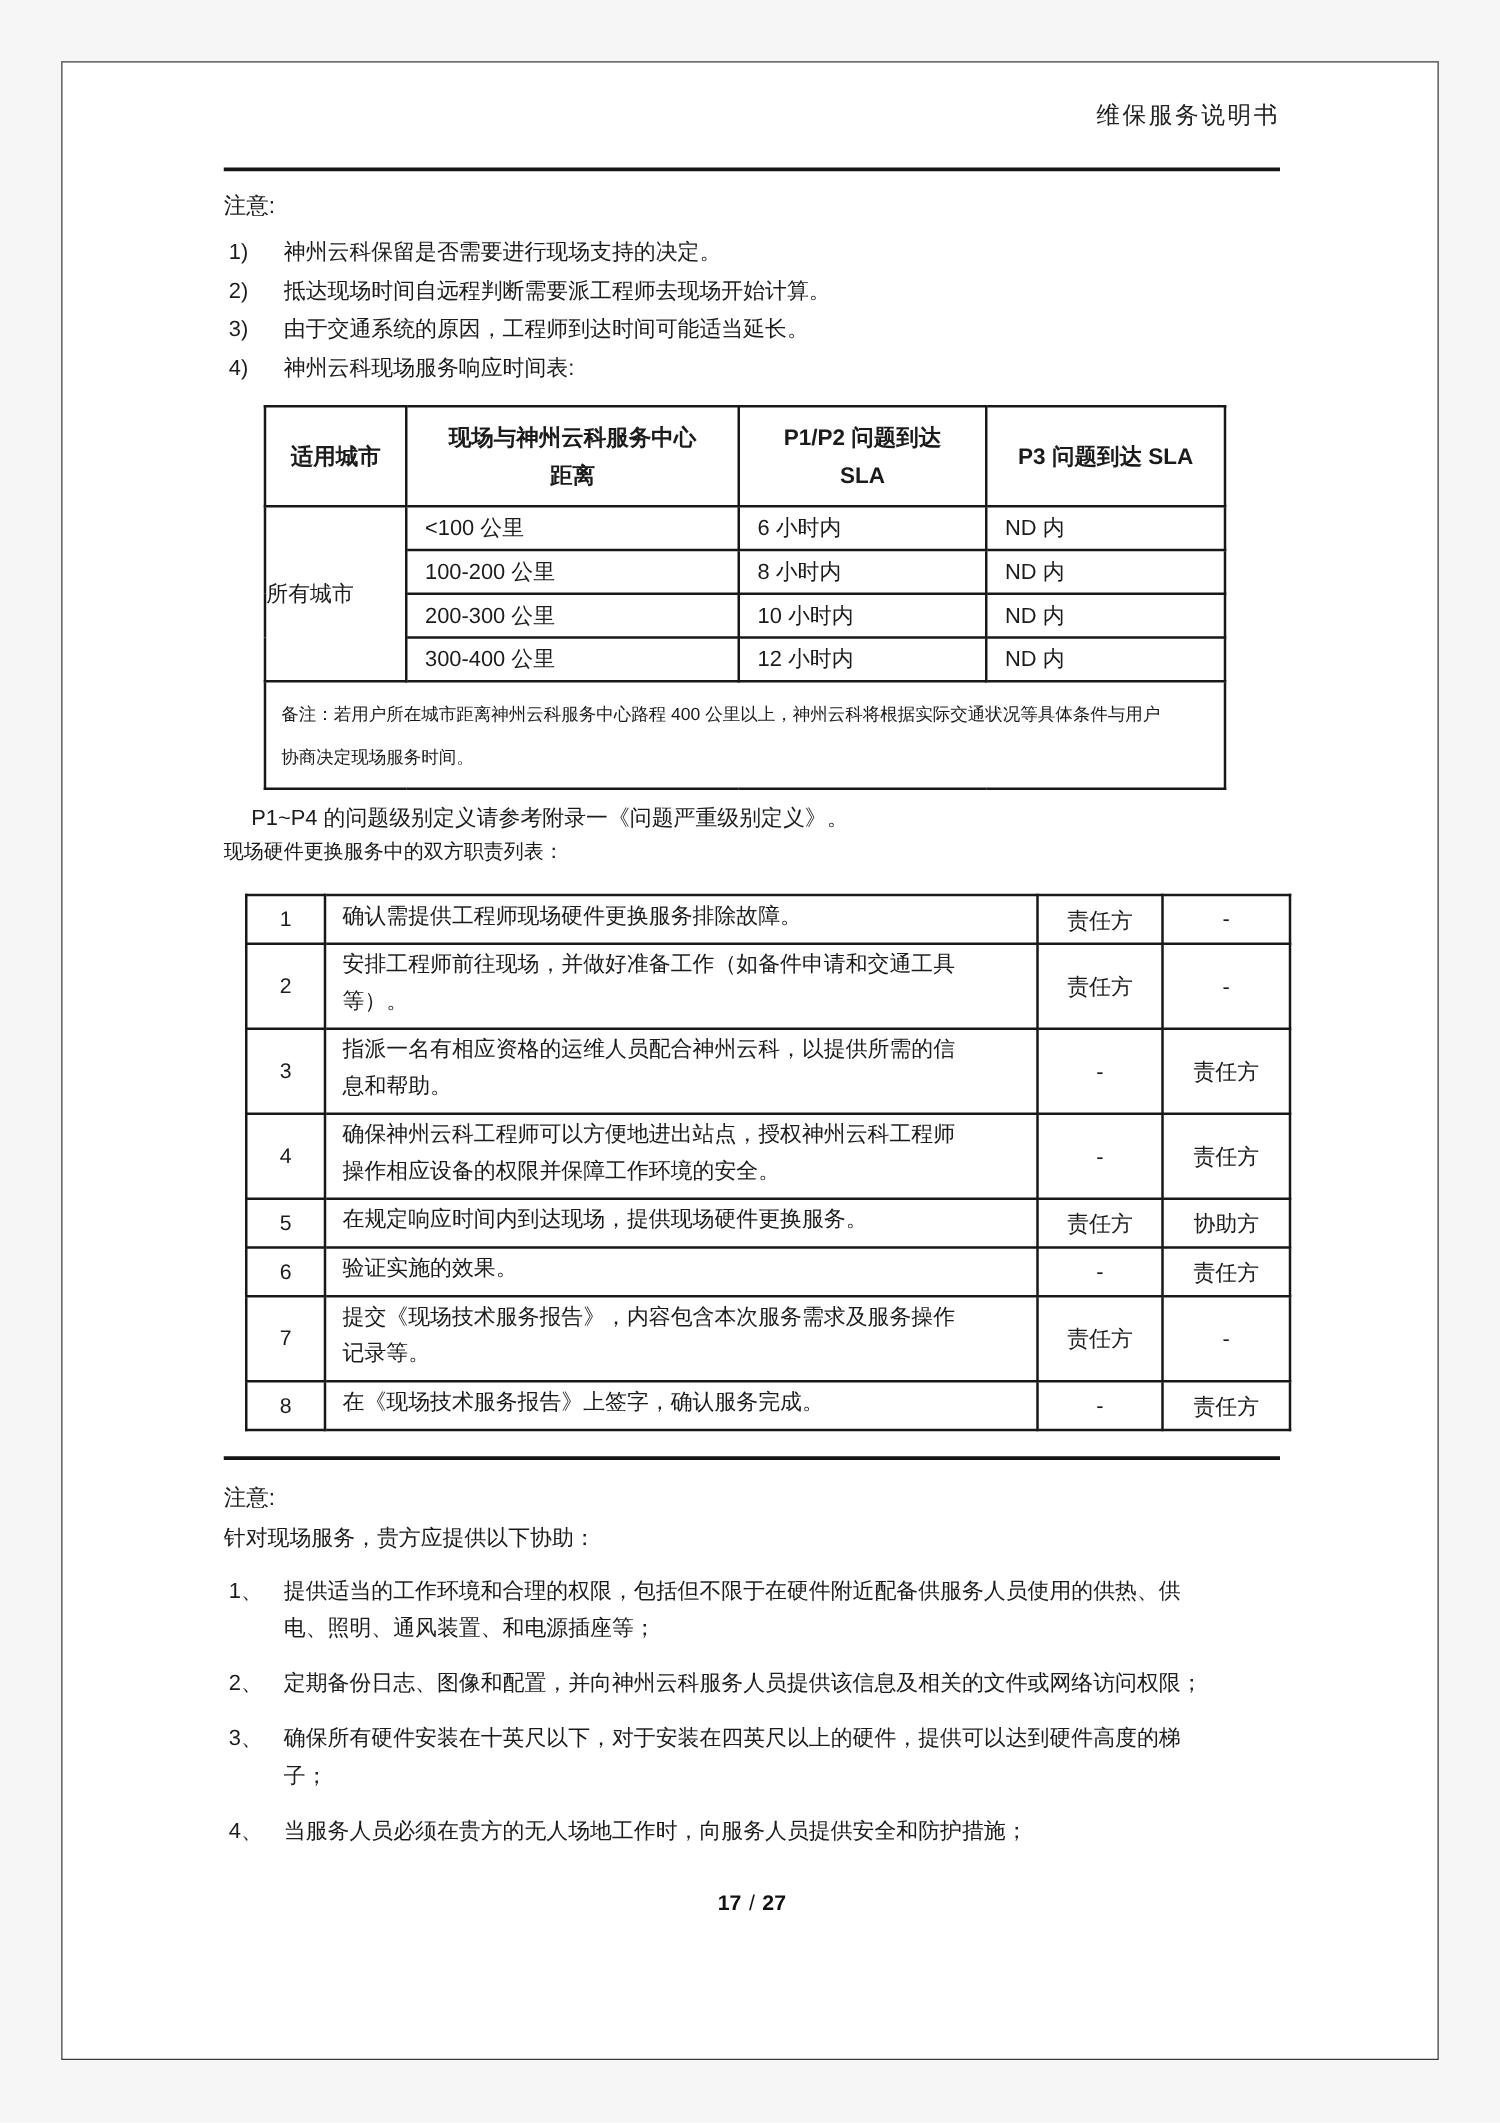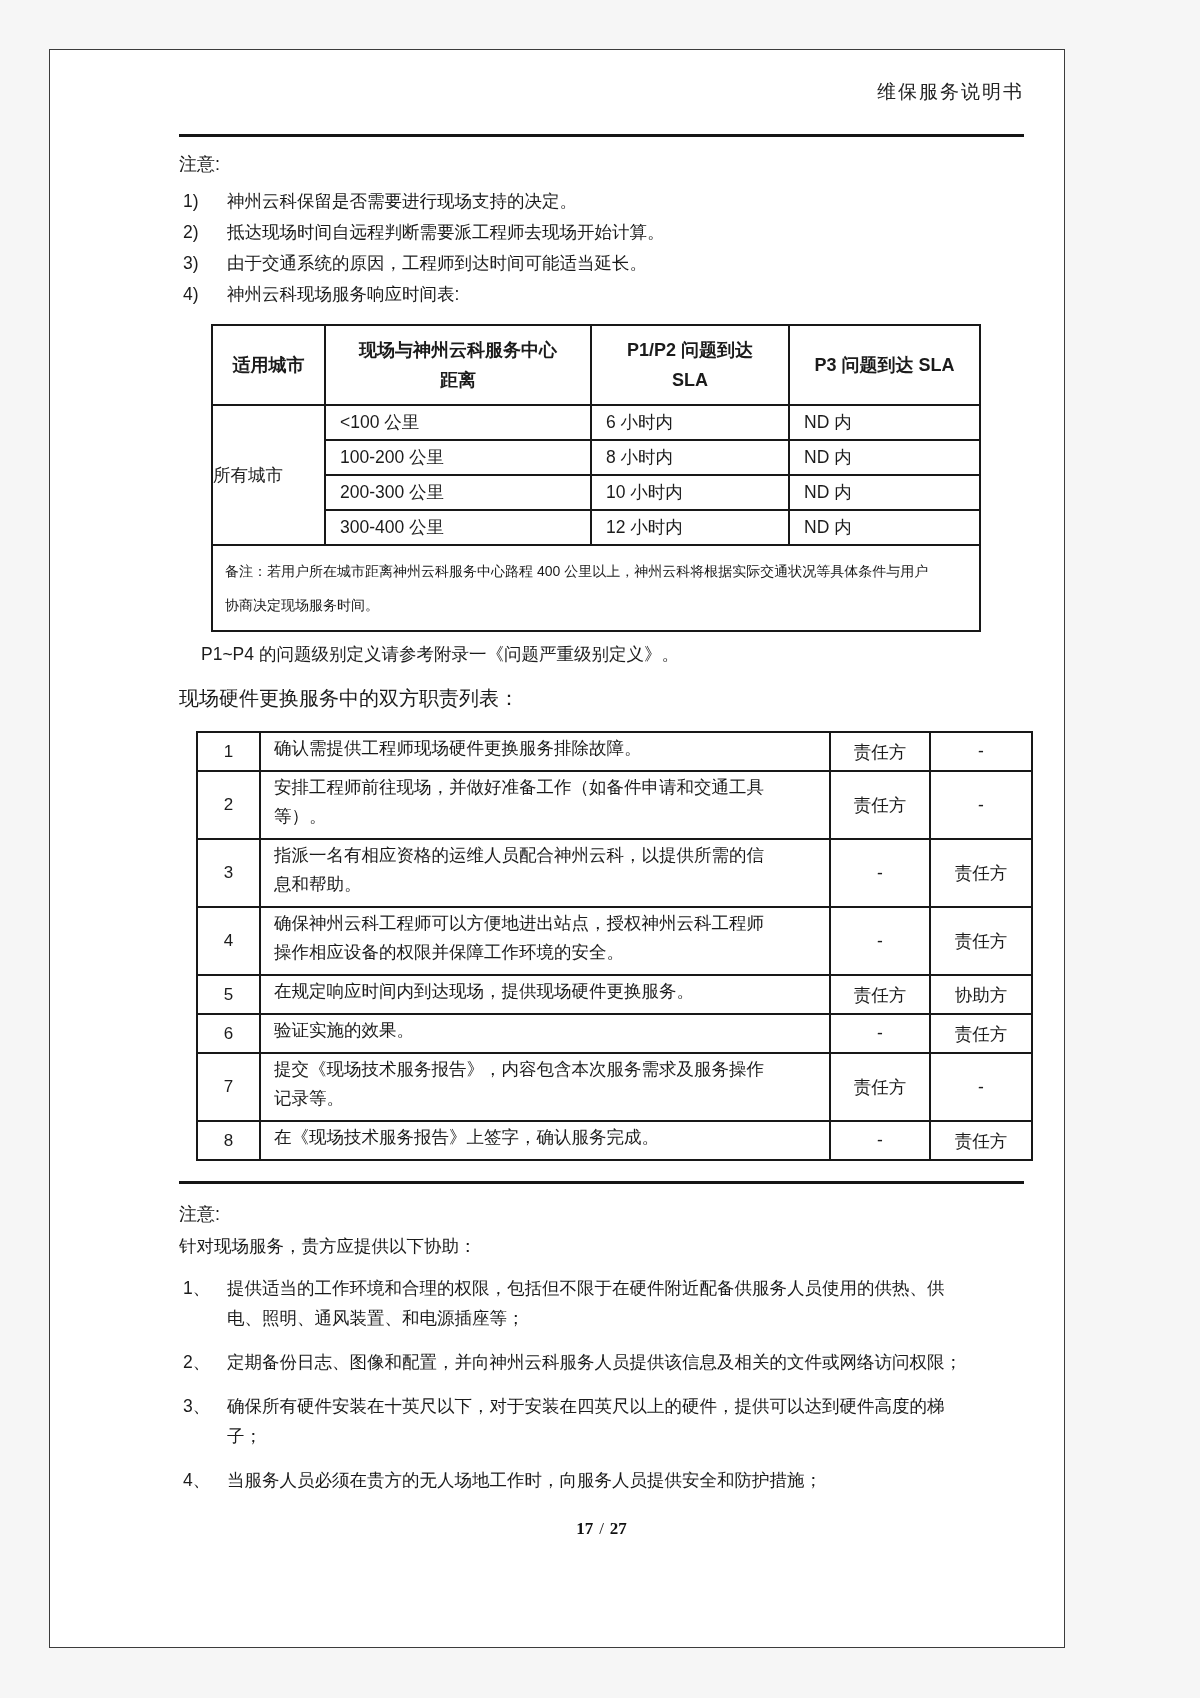--- a/index.html
+++ b/index.html
@@ -5,21 +5,21 @@
   * { margin:0; padding:0; box-sizing:border-box; }
   html,body { width:1200px; height:1698px; }
   body {
     background:#f6f6f6;
     font-family:"Liberation Sans","DejaVu Sans",sans-serif;
     color:#1b1b1b;
     position:relative;
   }
   .page {
     position:absolute; left:49px; top:49px;
-    width:1016px; height:1599px;
+    width:1102px; height:1599px;
     background:#ffffff;
     border:1px solid #3c3c3c;
   }
   .content { position:absolute; left:129px; top:0; width:845px; }
 
   .doc-header {
     margin-top:29px; height:24px;
     text-align:right;
     font-family:"Liberation Serif","DejaVu Serif",serif;
     font-size:19px; letter-spacing:2px; color:#222;
@@ -44,40 +44,40 @@
     font-size:18px; font-weight:bold; text-align:center; vertical-align:middle;
     line-height:30px; padding:9px 4px; white-space:pre-line; background:#fff;
   }
   .sla-table td { vertical-align:middle; }
   .sla-table td.city { text-align:left; font-size:17.5px; }
   .sla-table td.l { text-align:left; padding:2px 6px 2px 14px; line-height:29px; }
   .sla-table td.tnote { padding:8px 42px 8px 12px; line-height:34px; font-size:14px; }
 
   .footnote { margin:10px 0 0 22px; line-height:25px; font-size:17.5px; }
 
-  .section-title { margin-top:16px; font-size:20px; line-height:30px; }
+  .section-title { font-size:16px; line-height:30px;font-family:Liberation Mono, monospace; }
 
   .resp-table { width:835px; margin:18px 0 0 17px; font-size:17.5px; }
   .resp-table th {
     font-size:18px; font-weight:bold; text-align:center; vertical-align:middle;
     line-height:28px; padding:6px 2px; white-space:pre-line; background:#d9d9d9;
   }
   .resp-table td { vertical-align:middle; }
   .resp-table td.no { text-align:center; font-size:17px; }
   .resp-table td.act { text-align:left; padding:1px 55px 7px 13px; line-height:29px; }
   .resp-table td.c { text-align:center; }
 
   .intro { margin-top:6px; line-height:26px; font-size:17.5px; }
   .blist-row { display:flex; margin-top:14px; line-height:30px; font-size:17.5px; }
   .bnum { width:48px; flex:0 0 48px; padding-left:4px; }
   .btext { flex:1; max-width:745px; }
 
   .footer {
-    margin-top:24px; text-align:center;
-    font-family:Liberation Serif, serif;
+    margin-top:34px; text-align:center;
+    font-family:Liberation Sans, sans-serif;
     font-size:17px; color:#111;
   }
   .footer .num { font-weight:bold; }
   .footer .sep { padding:0 6px; }
 </style>
 </head>
 <body>
 
 <div class="page">
   <div class="content">

